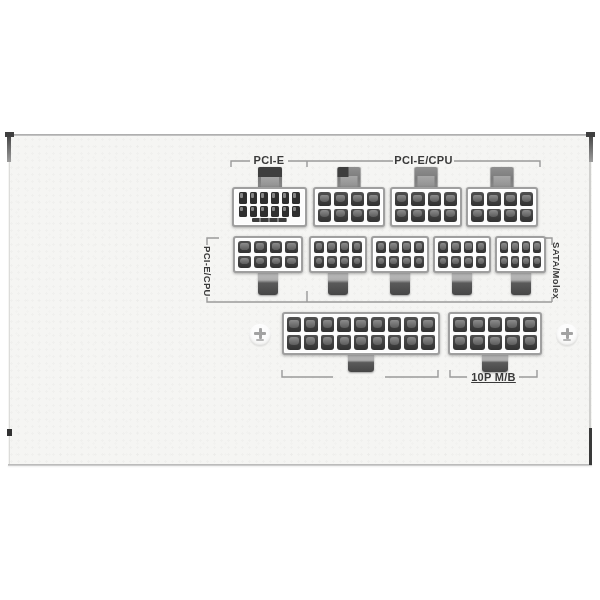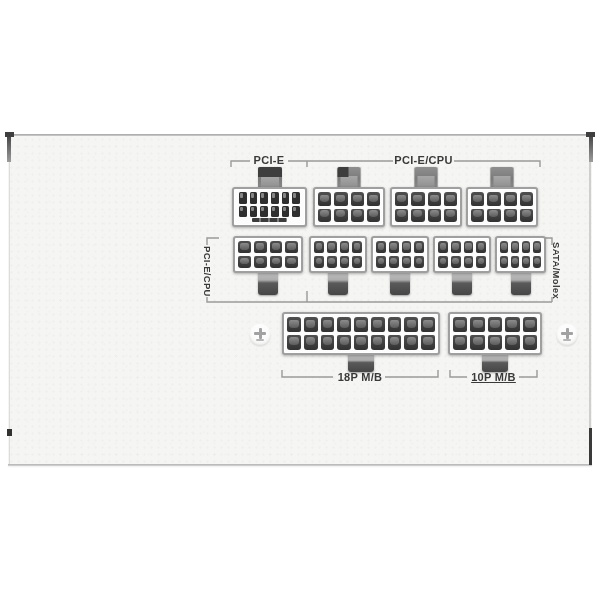--- a/index.html
+++ b/index.html
@@ -98,21 +98,20 @@
              M219,238 H207 V245 M207,297 V302 H552 M307,302 V291
              M541,238 H552 V245 M552,297 V302
              M282,370 V377 H333 M385,377 H438 V370
              M450,370 V377 H467 M519,377 H537 V370" fill="none" stroke="#9a9a9a" stroke-width="1.4"></path>
   </svg>
 
   <div class="hlabel" style="left:231px;top:154px;width:76px;">PCI-E</div>
   <div class="hlabel" style="left:307px;top:154px;width:233px;">PCI-E/CPU</div>
   <div class="vlabel" style="left:200px;top:243px;width:14px;height:56px;">PCI-E/CPU</div>
   <div class="vlabel" style="left:549px;top:240px;width:15px;height:62px;">SATA/Molex</div>
-  <div class="hlabel" style="left:282px;top:371px;width:156px;">18P M/B</div>
   <div class="hlabel" style="left:450px;top:371px;width:87px;text-decoration:underline;">10P M/B</div>
 
   <div id="connectors">
       <div class="connector" style="left: 232px; top: 187px; width: 75px; height: 40px;">
         <div class="tab tab-top variant-cap" style="width: 24px; height: 21px; top: -20px;"></div>
         <div class="cbody small">
           <div class="pins" style="grid-template-columns: repeat(6, 1fr);">
             <div class="pin r0 psmall"></div>
             <div class="pin r0 psmall"></div>
             <div class="pin r0 psmall"></div>

